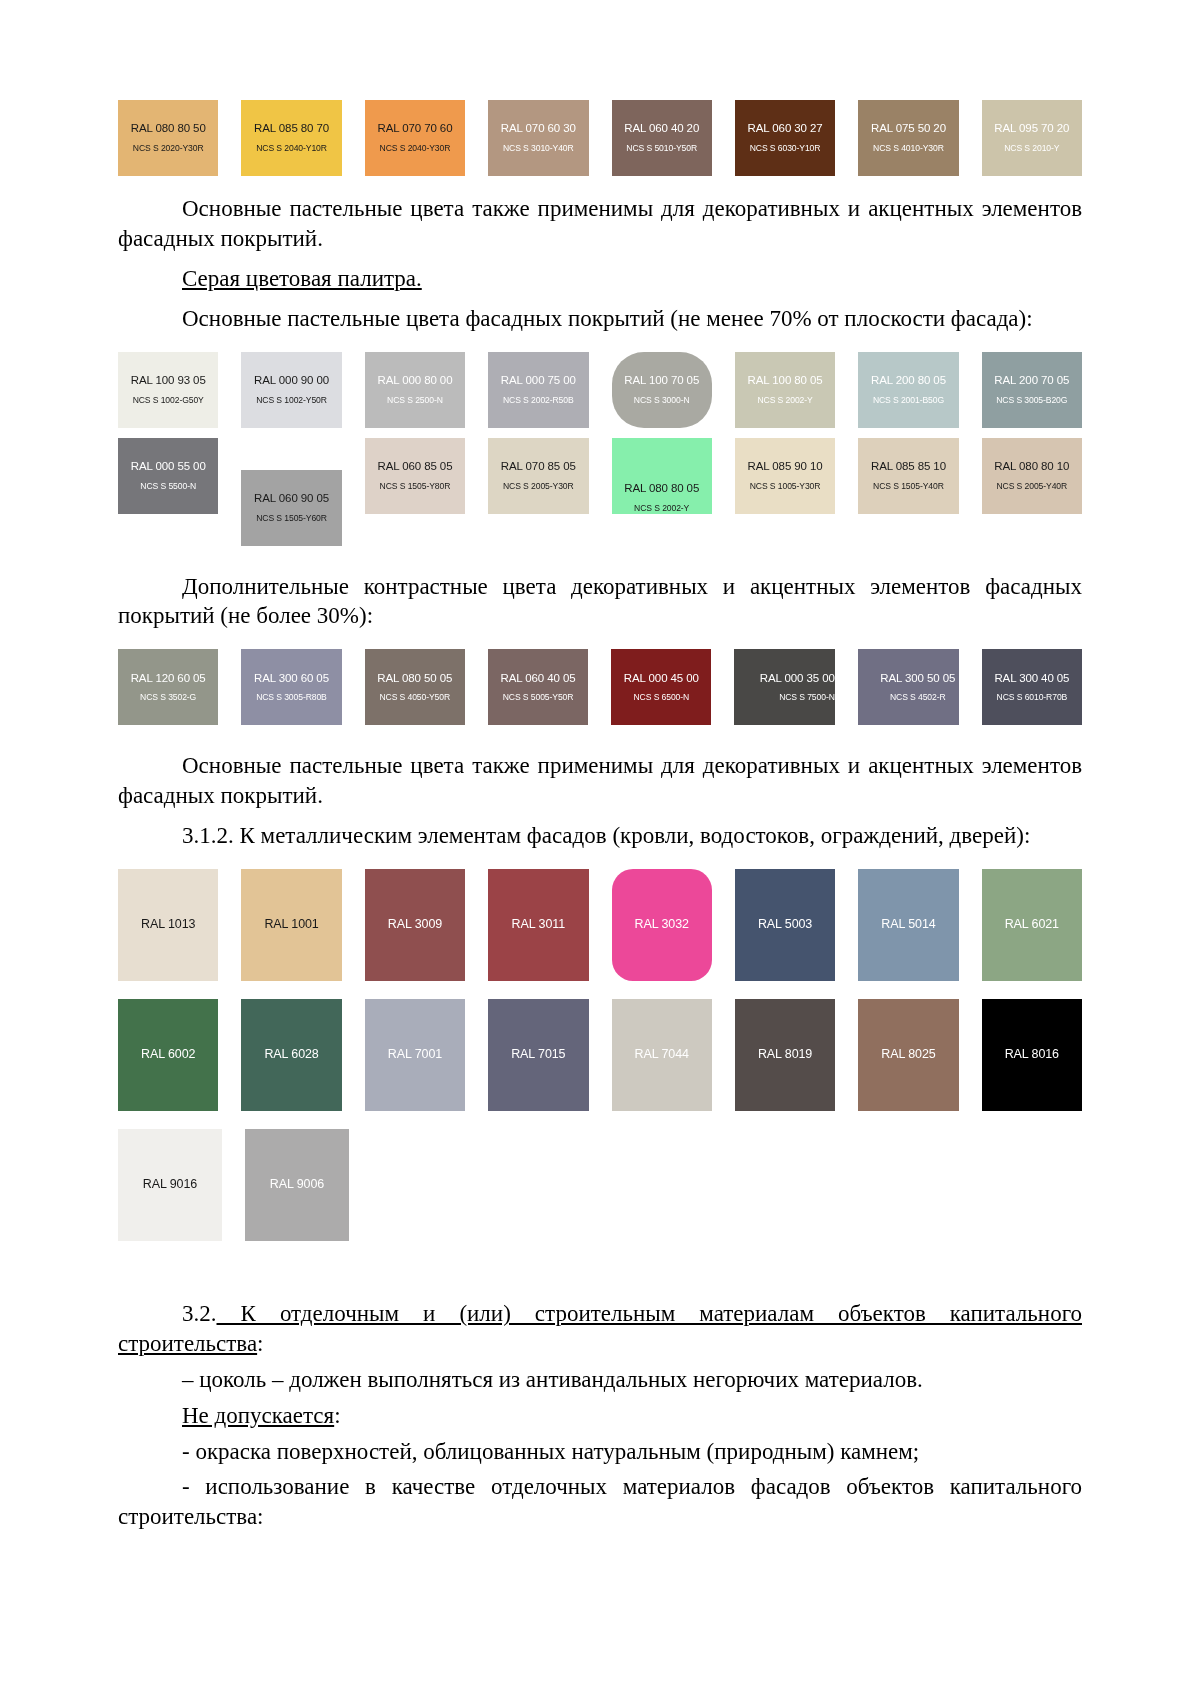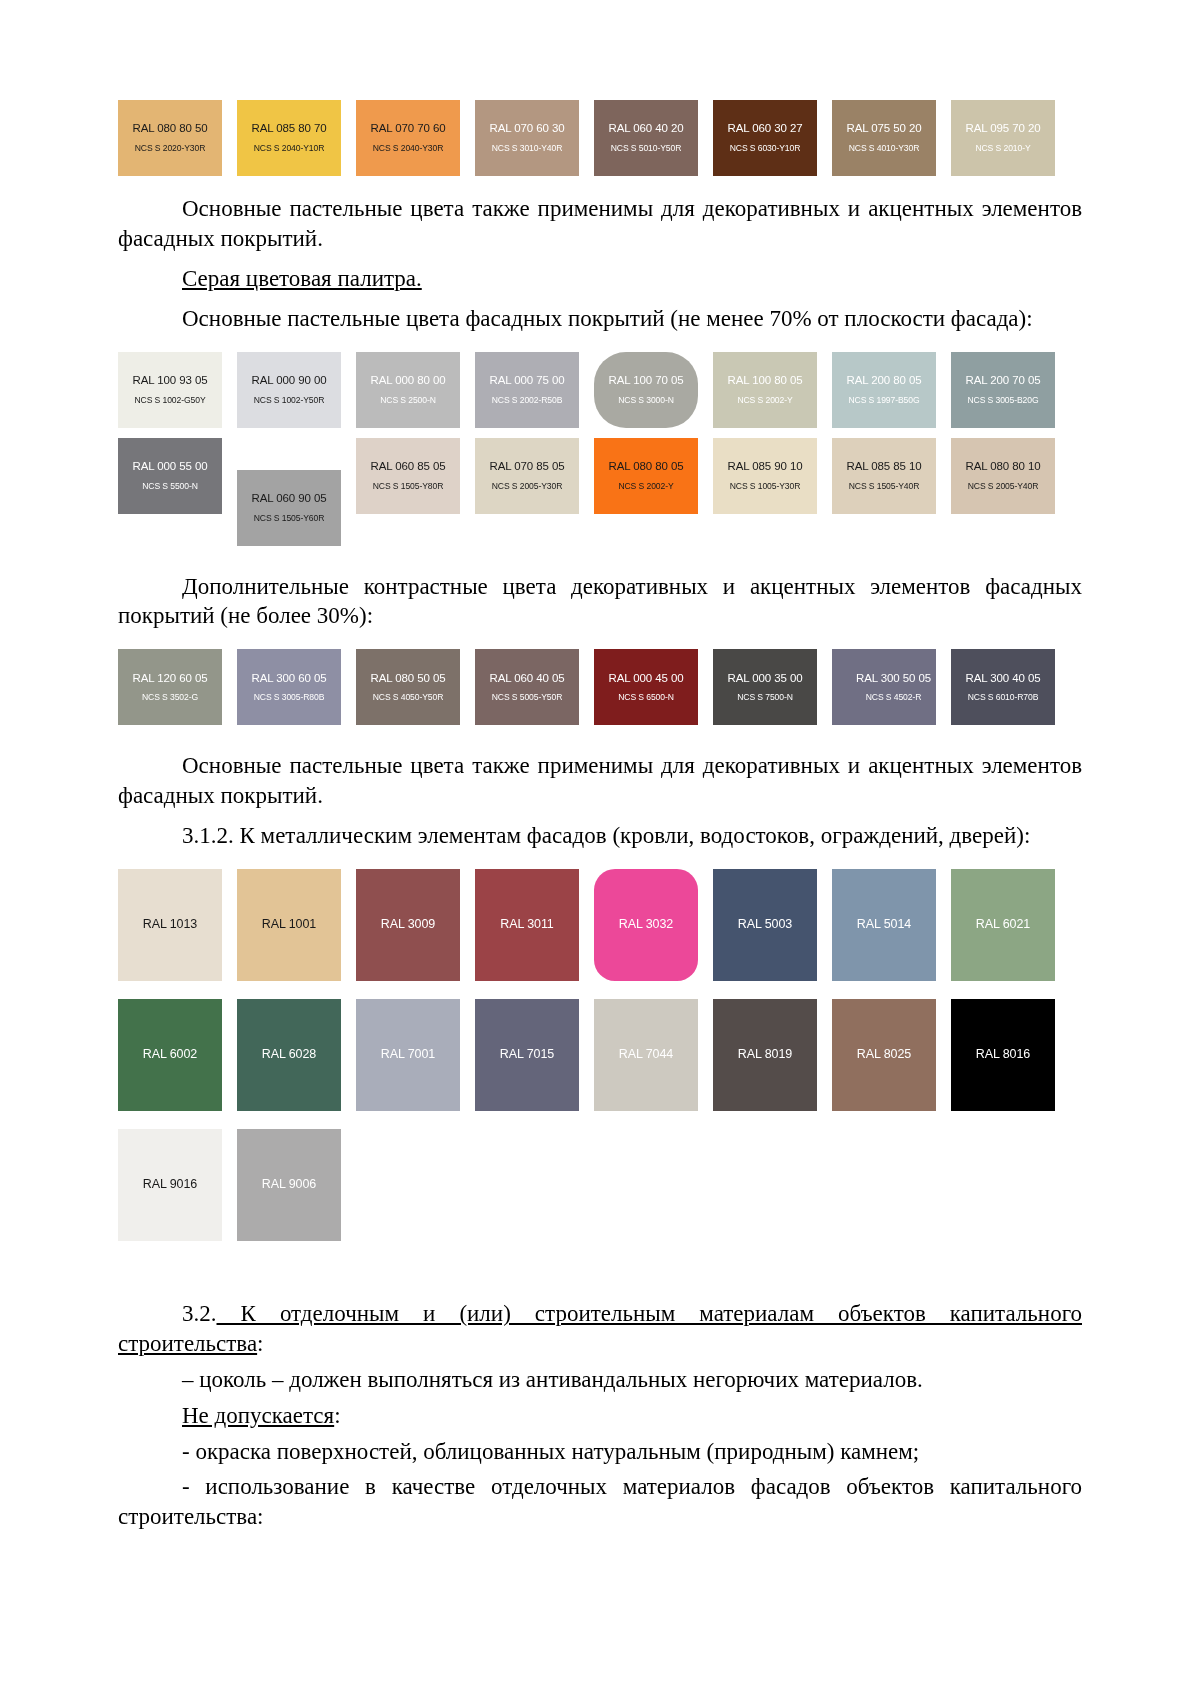--- a/index.html
+++ b/index.html
@@ -20,21 +20,21 @@
     box-sizing: border-box;
     width: 1200px;
     height: 1697px;
     padding: 100px 118px 0 118px;
     position: relative;
   }
 
   
   .swatch-row {
     display: flex;
-    gap: 0;
+    gap: 8px;
     margin: 0;
   }
 
   .swatch {
     box-sizing: border-box;
     width: 104px;
     height: 76px;
     margin-right: 15px;
     position: relative;
     display: flex;
@@ -169,21 +169,21 @@
       <div class="swatch" style="background: rgb(169, 169, 162); border-radius: 32px;">
         <span class="ral txt-light">RAL 100 70 05</span>
         <span class="ncs txt-light">NCS S 3000-N</span>
       </div>
       <div class="swatch" style="background: rgb(201, 200, 180);">
         <span class="ral txt-light">RAL 100 80 05</span>
         <span class="ncs txt-light">NCS S 2002-Y</span>
       </div>
       <div class="swatch" style="background: rgb(183, 200, 200);">
         <span class="ral txt-light">RAL 200 80 05</span>
-        <span class="ncs txt-light">NCS S 1997-B50G</span>
+        <span class="ncs txt-light">NCS S 2001-B50G</span>
       </div>
       <div class="swatch" style="background: rgb(143, 159, 161);">
         <span class="ral txt-light">RAL 200 70 05</span>
         <span class="ncs txt-light">NCS S 3005-B20G</span>
       </div>
     </div>
   <div class="gap-s"></div>
   <div class="swatch-row" id="row-gray-main-2">
       <div class="swatch" style="background: rgb(118, 118, 122);">
         <span class="ral txt-light">RAL 000 55 00</span>
@@ -194,21 +194,21 @@
         <span class="ncs txt-dark">NCS S 1505-Y60R</span>
       </div>
       <div class="swatch" style="background: rgb(222, 210, 200);">
         <span class="ral txt-dark">RAL 060 85 05</span>
         <span class="ncs txt-dark">NCS S 1505-Y80R</span>
       </div>
       <div class="swatch" style="background: rgb(221, 214, 196);">
         <span class="ral txt-dark">RAL 070 85 05</span>
         <span class="ncs txt-dark">NCS S 2005-Y30R</span>
       </div>
-      <div class="swatch" style="background: #f97316;">
+      <div class="swatch" style="background: #86efac; justify-content: flex-end;">
         <span class="ral txt-dark">RAL 080 80 05</span>
         <span class="ncs txt-dark">NCS S 2002-Y</span>
       </div>
       <div class="swatch" style="background: rgb(233, 222, 197);">
         <span class="ral txt-dark">RAL 085 90 10</span>
         <span class="ncs txt-dark">NCS S 1005-Y30R</span>
       </div>
       <div class="swatch" style="background: rgb(221, 208, 187);">
         <span class="ral txt-dark">RAL 085 85 10</span>
         <span class="ncs txt-dark">NCS S 1505-Y40R</span>
@@ -239,21 +239,21 @@
         <span class="ncs txt-light">NCS S 4050-Y50R</span>
       </div>
       <div class="swatch" style="background: rgb(123, 102, 99);">
         <span class="ral txt-light">RAL 060 40 05</span>
         <span class="ncs txt-light">NCS S 5005-Y50R</span>
       </div>
       <div class="swatch" style="background: #7f1d1d;">
         <span class="ral txt-light">RAL 000 45 00</span>
         <span class="ncs txt-light">NCS S 6500-N</span>
       </div>
-      <div class="swatch" style="background: rgb(73, 72, 70);">
+      <div class="swatch" style="background: rgb(73, 72, 70); align-items: flex-end;">
         <span class="ral txt-light">RAL 000 35 00</span>
         <span class="ncs txt-light">NCS S 7500-N</span>
       </div>
       <div class="swatch" style="background: rgb(112, 111, 132); padding-left: 19px;">
         <span class="ral txt-light">RAL 300 50 05</span>
         <span class="ncs txt-light">NCS S 4502-R</span>
       </div>
       <div class="swatch" style="background: rgb(78, 79, 92);">
         <span class="ral txt-light">RAL 300 40 05</span>
         <span class="ncs txt-light">NCS S 6010-R70B</span>

